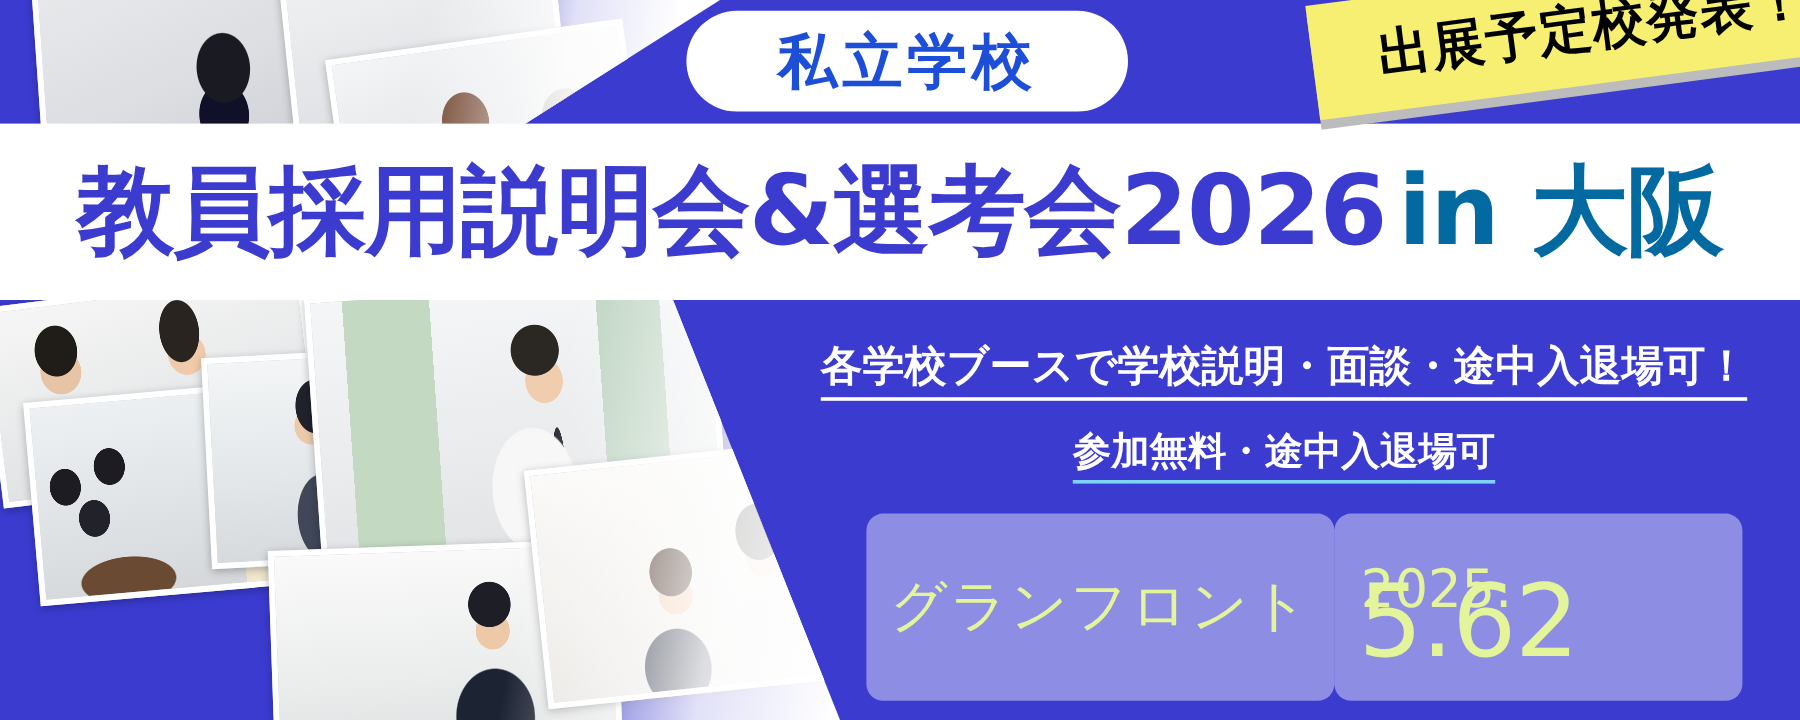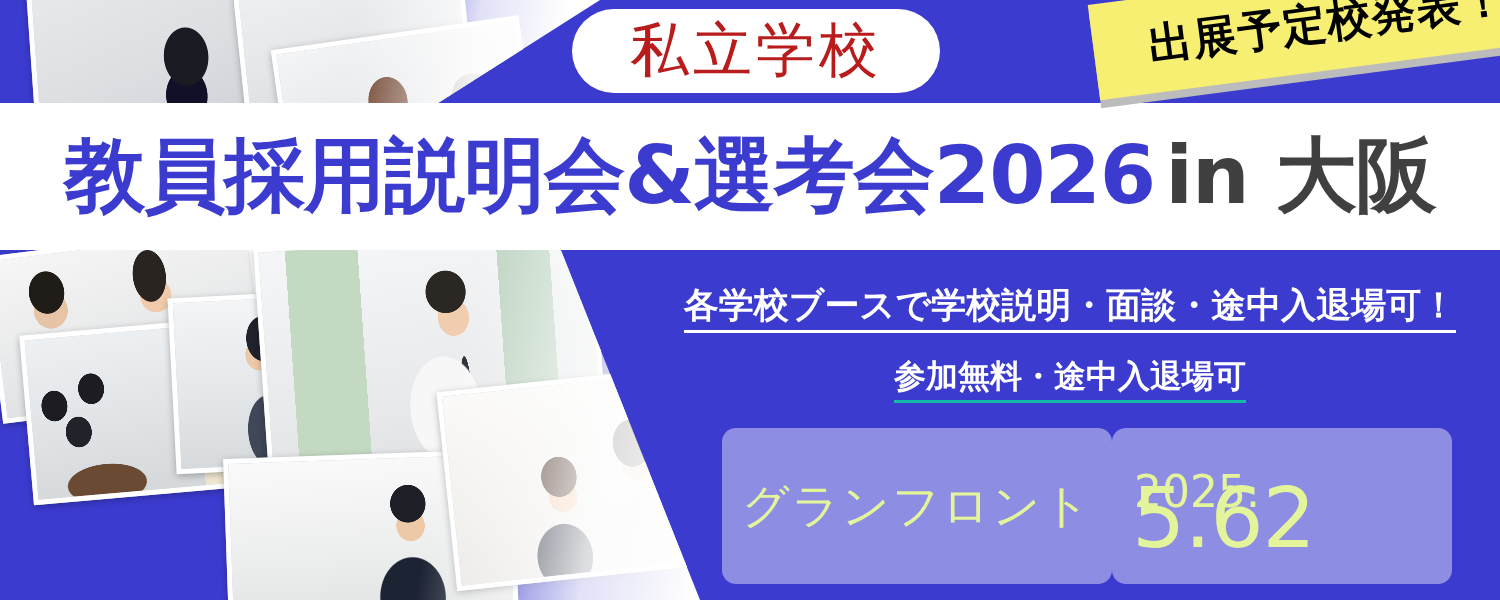--- a/index.html
+++ b/index.html
@@ -144,34 +144,34 @@
   .title-text {
     position:absolute; left:0; top:0; width:1500px; height:147px;
     display:flex; align-items:center; justify-content:center;
     white-space:nowrap;
     font-size:81px; font-weight:bold;
     letter-spacing:-1px;
     color:#3b3bd0;
     font-family:"DejaVu Sans","Liberation Sans",sans-serif;
     text-align:right;
   }
-  .title-text .accent { color:#404040; padding-left:10px; }
+  .title-text .accent { color:#0369a1; padding-left:10px; }
 
   
   .pill {
     position:absolute; left:572px; top:9px;
     width:368px; height:84px;
     background:#ffffff;
     border-radius:44px;
     display:flex; align-items:center; justify-content:center;
     z-index:8;
   }
   .pill span {
-    font-size:59px; font-weight:normal;
-    color:#b91c1c;
+    font-size:50px; font-weight:bold;
+    color:#1d4ed8;
     letter-spacing:4px;
     font-family:"DejaVu Sans","Liberation Sans",sans-serif;
   }
 
   
   .ribbon-wrap {
     position:absolute; left:1092px; top:-26px;
     width:470px; height:96px;
     transform:rotate(-7.5deg);
     z-index:9;
@@ -208,21 +208,21 @@
   .headline .ul {
     border-bottom:3px solid #ffffff; padding-bottom:5px;
   }
   .subline {
     position:absolute; left:0; top:105px; width:860px;
     text-align:center;
     font-size:32px; font-weight:bold; color:#ffffff;
     font-family:"DejaVu Sans","Liberation Sans",sans-serif;
   }
   .subline .ul {
-    border-bottom:3px solid #14b8a6; padding-bottom:5px;
+    border-bottom:3px solid #7dd3fc; padding-bottom:5px;
   }
 
   
   .info-row {
     position:absolute; left:82px; top:178px;
     display:flex; align-items:stretch;
   }
   .box {
     background:rgba(255,255,255,0.42);
     border-radius:14px;

